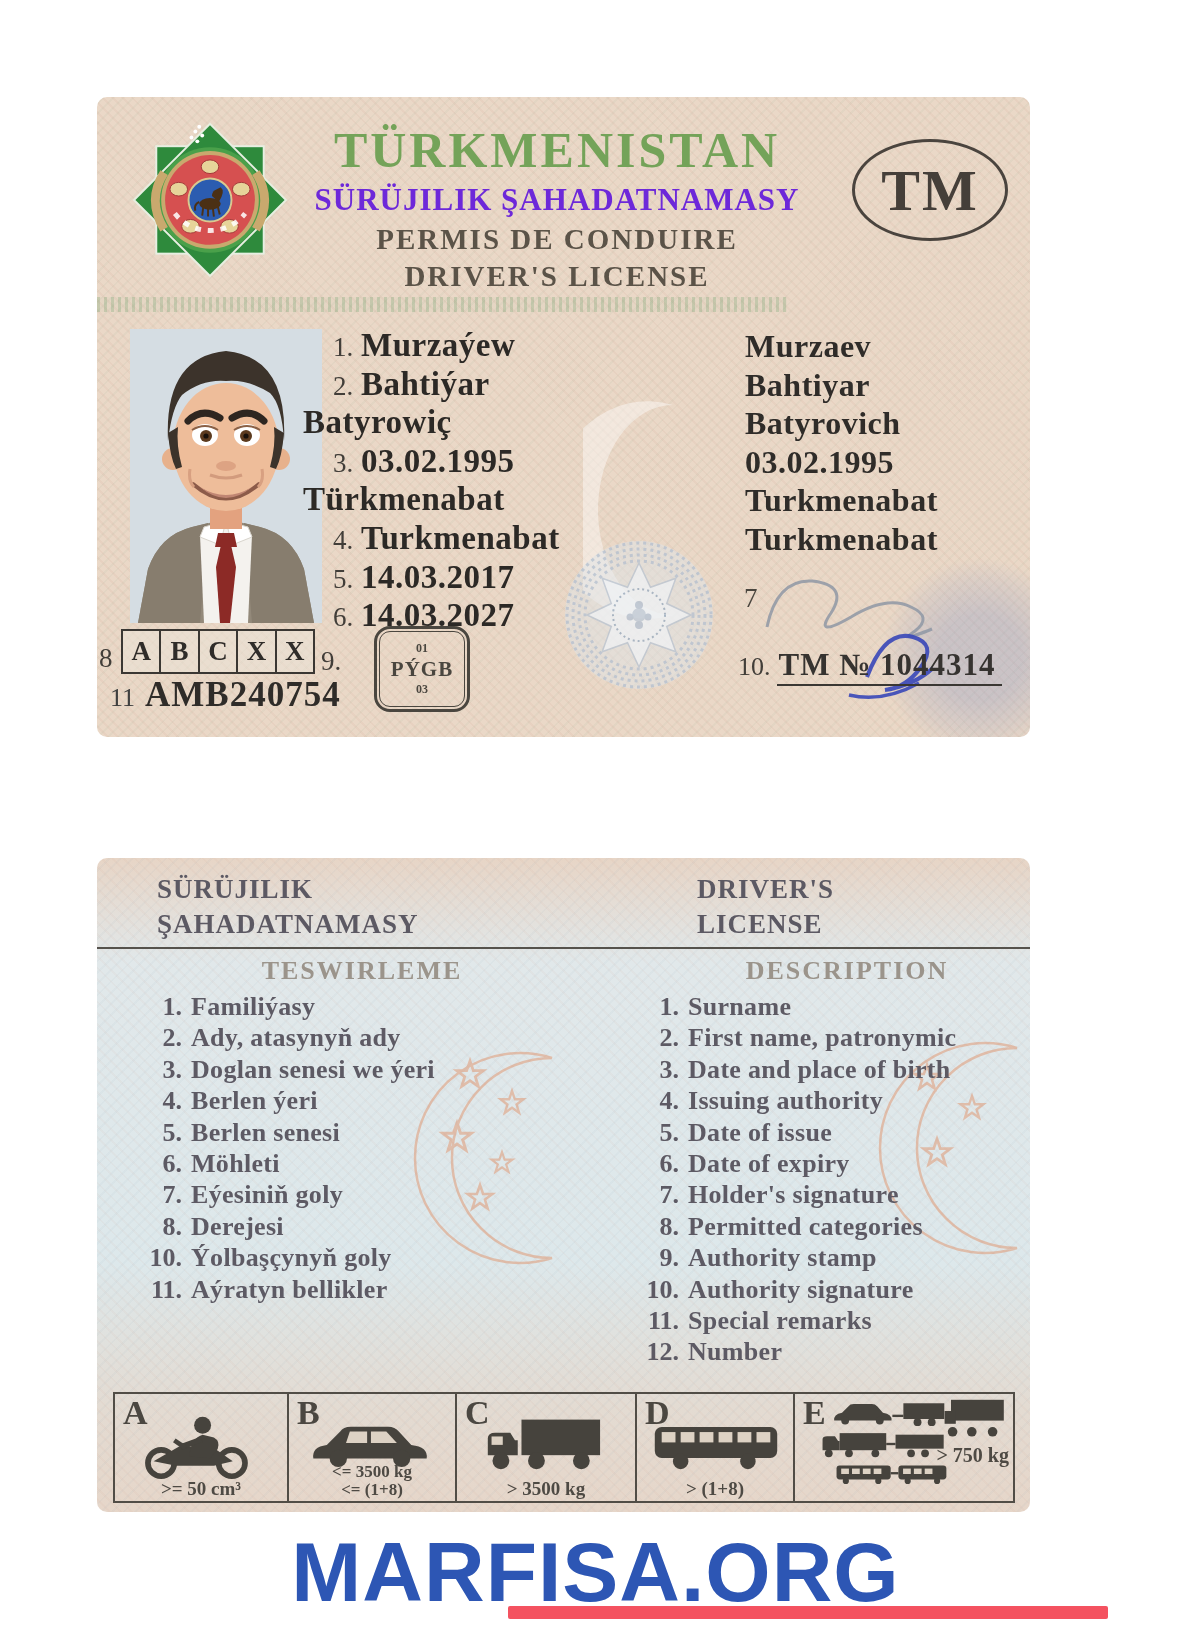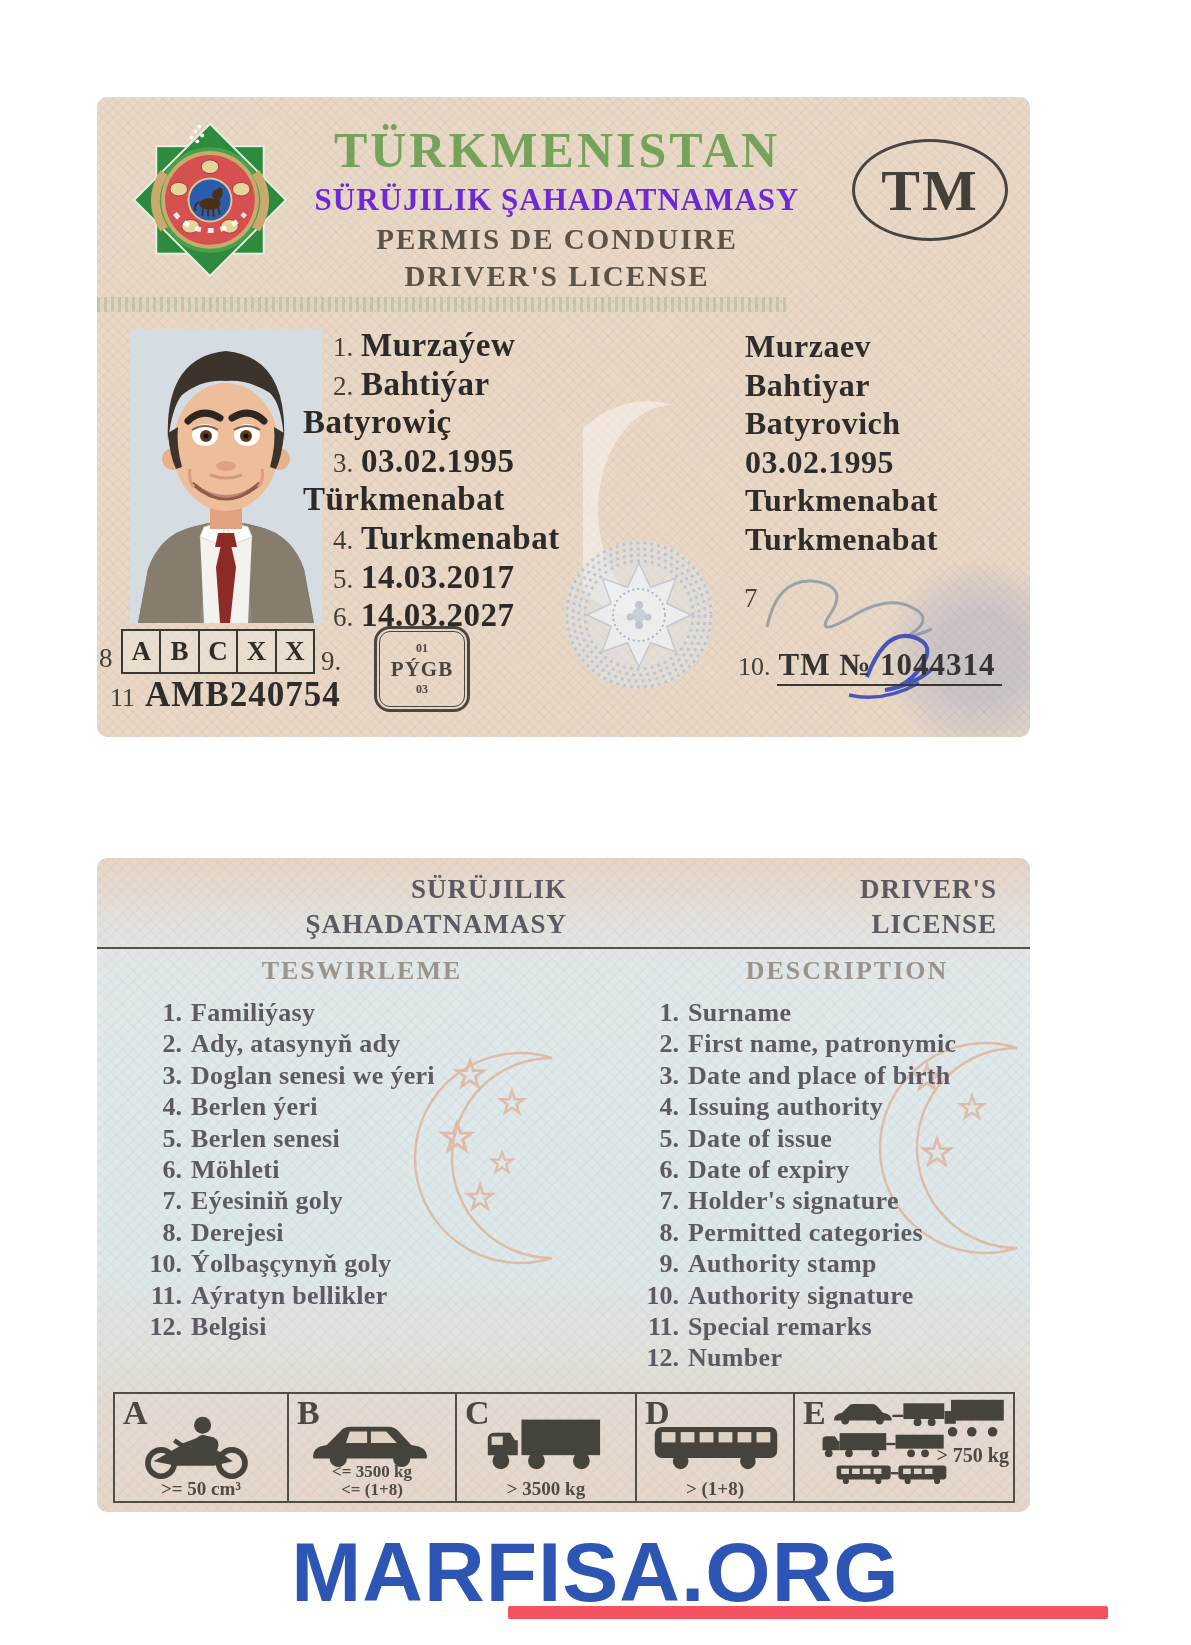--- a/index.html
+++ b/index.html
@@ -62,30 +62,30 @@
   .serial-label{font-size:26px;color:#404040;margin-right:10px;}
   .serial-no{font-size:35px;font-weight:700;color:#2f2c29;letter-spacing:1px;}
 
   
   #back{left:97px;top:858px;width:933px;height:654px;
     background:linear-gradient(180deg,#e7d5c6 0%,#e1e8ea 16%,#dde8eb 62%,#e3dbd2 84%,#e6d6c9 100%);}
   #back .hatch{position:absolute;inset:0;
     background:
       repeating-linear-gradient(45deg, rgba(200,140,120,0.055) 0 2px, rgba(0,0,0,0) 2px 8px),
       repeating-linear-gradient(-45deg, rgba(120,150,170,0.05) 0 2px, rgba(0,0,0,0) 2px 8px);}
-  .bhdr{position:absolute;top:14px;text-align:right;font-size:27px;font-weight:700;
+  .bhdr{position:absolute;top:14px;text-align:left;font-size:27px;font-weight:700;
     letter-spacing:1px;color:#5c5963;line-height:1.3;}
   .bhdr.tm{left:60px;width:410px;}
   .bhdr.en{left:600px;width:300px;}
   .bhr{position:absolute;left:0;right:0;top:89px;border-top:2.5px solid #55524c;}
   .bsub{position:absolute;top:98px;text-align:center;font-size:26px;font-weight:700;
     letter-spacing:2px;color:#9b948b;}
   .bsub.tm{left:60px;width:410px;}
   .bsub.en{left:600px;width:300px;}
-  .blist{position:absolute;top:140px;}
+  .blist{position:absolute;top:134px;}
   .blist.tm{left:33px;}
   .blist.en{left:530px;}
   .brow{height:31.4px;white-space:nowrap;font-weight:700;color:#5d5a64;}
   .bnum{display:inline-block;width:52px;text-align:right;font-size:26px;}
   .blab{font-size:26px;margin-left:9px;letter-spacing:.3px;}
   .bcrescent{position:absolute;opacity:.55;}
   .bc1{left:295px;top:175px;}
   .bc2{left:760px;top:165px;}
 
   .cattable{position:absolute;left:16px;top:534px;width:898px;height:107px;
@@ -299,21 +299,20 @@
       <div class="brow"><span class="bnum">1.</span><span class="blab">Familiýasy</span></div>
       <div class="brow"><span class="bnum">2.</span><span class="blab">Ady, atasynyň ady</span></div>
       <div class="brow"><span class="bnum">3.</span><span class="blab">Doglan senesi we ýeri</span></div>
       <div class="brow"><span class="bnum">4.</span><span class="blab">Berlen ýeri</span></div>
       <div class="brow"><span class="bnum">5.</span><span class="blab">Berlen senesi</span></div>
       <div class="brow"><span class="bnum">6.</span><span class="blab">Möhleti</span></div>
       <div class="brow"><span class="bnum">7.</span><span class="blab">Eýesiniň goly</span></div>
       <div class="brow"><span class="bnum">8.</span><span class="blab">Derejesi</span></div>
       <div class="brow"><span class="bnum">10.</span><span class="blab">Ýolbaşçynyň goly</span></div>
       <div class="brow"><span class="bnum">11.</span><span class="blab">Aýratyn bellikler</span></div>
-      <div class="brow"><span class="bnum">12.</span><span class="blab">Belgisi</span></div>
     </div>
 
     <div class="blist en">
       <div class="brow"><span class="bnum">1.</span><span class="blab">Surname</span></div>
       <div class="brow"><span class="bnum">2.</span><span class="blab">First name, patronymic</span></div>
       <div class="brow"><span class="bnum">3.</span><span class="blab">Date and place of birth</span></div>
       <div class="brow"><span class="bnum">4.</span><span class="blab">Issuing authority</span></div>
       <div class="brow"><span class="bnum">5.</span><span class="blab">Date of issue</span></div>
       <div class="brow"><span class="bnum">6.</span><span class="blab">Date of expiry</span></div>
       <div class="brow"><span class="bnum">7.</span><span class="blab">Holder's signature</span></div>

